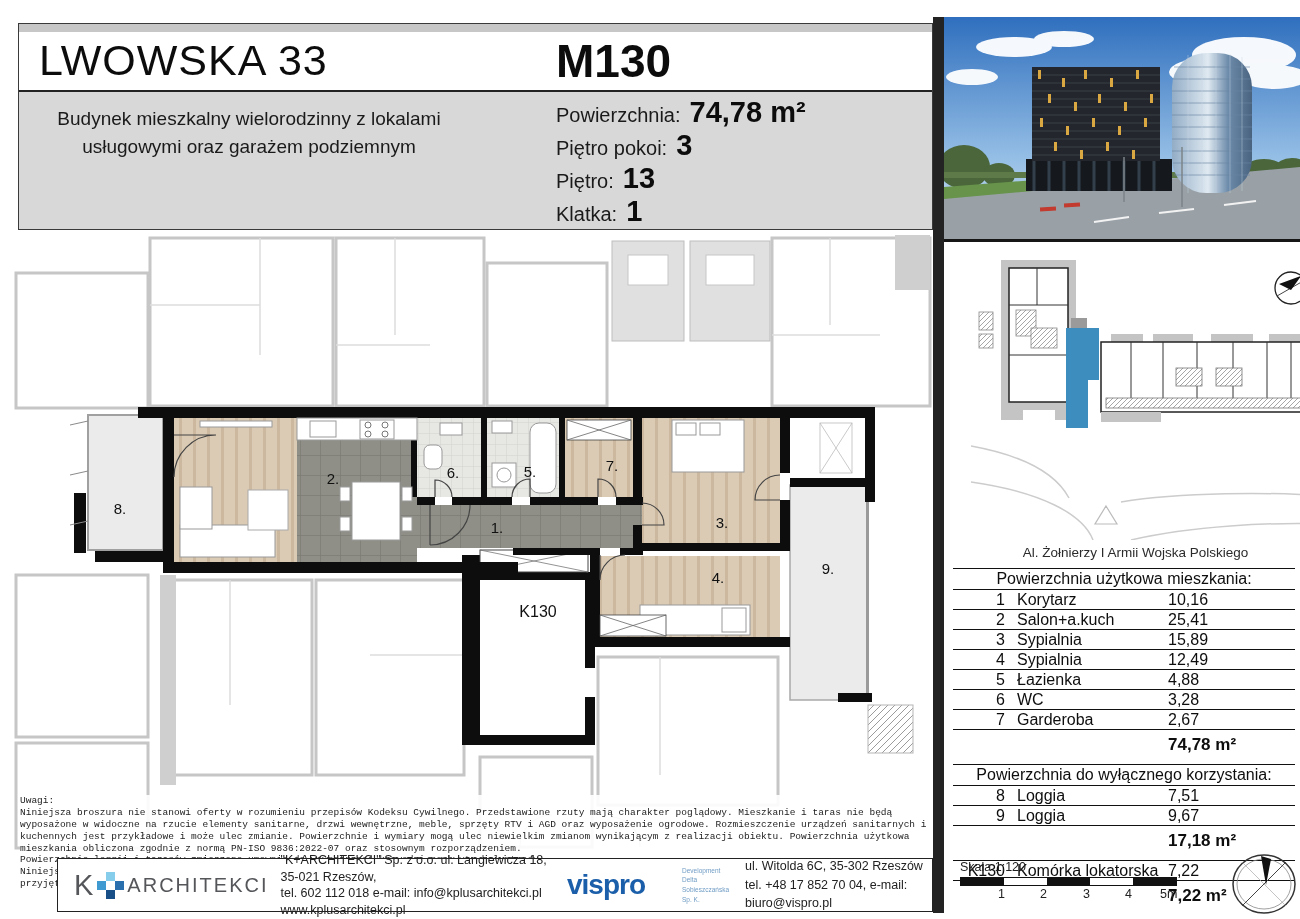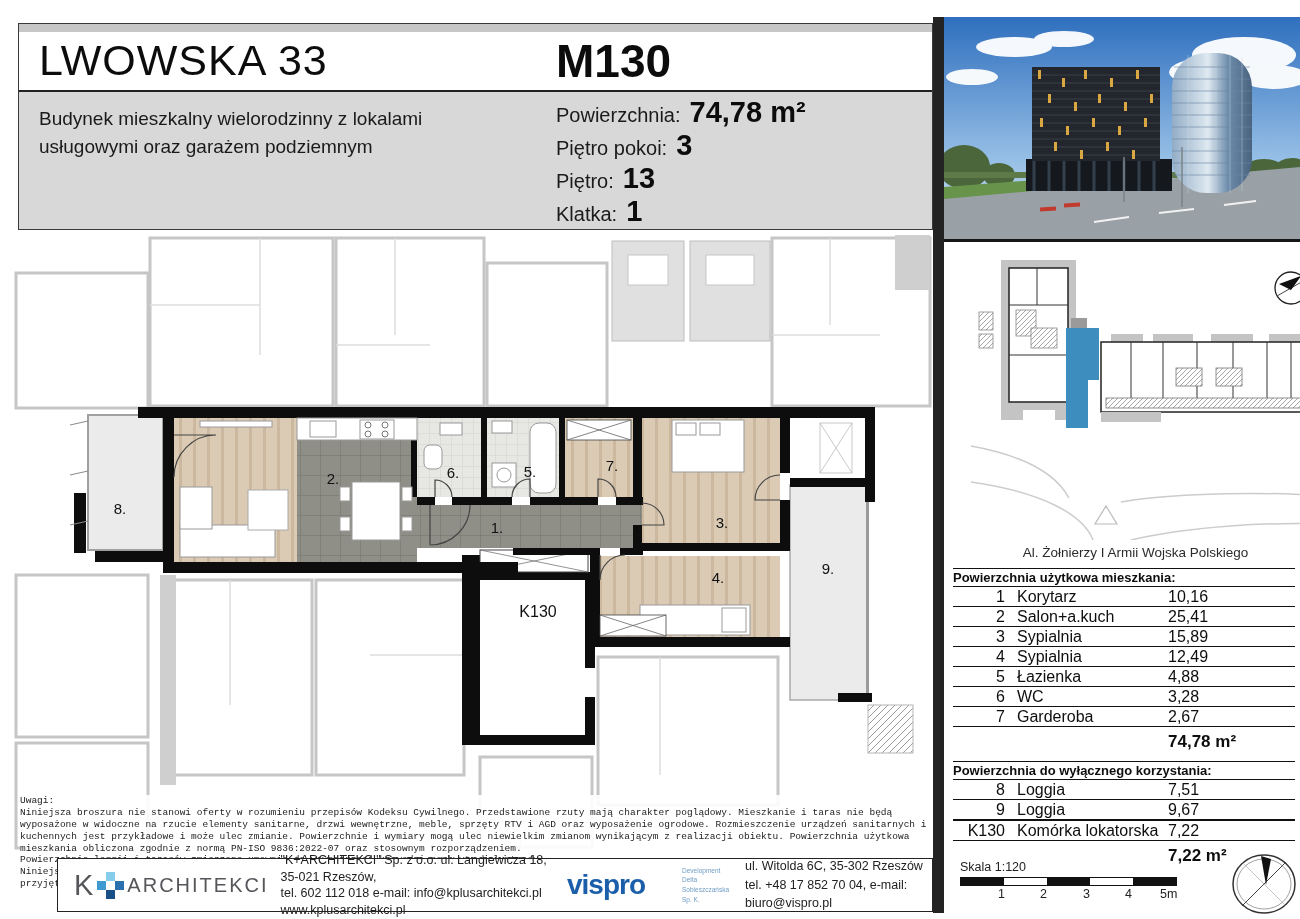--- a/index.html
+++ b/index.html
@@ -9,42 +9,42 @@
 
   
   .vdivider{left:933px;top:17px;width:11px;height:896px;background:#232323;}
 
   
   .hdr{left:18px;top:23px;width:915px;height:207px;border:1.5px solid #3a3a3a;box-sizing:border-box;background:#d8d8d8;}
   .hdr-top{height:8px;background:#c7c7c7;}
   .hdr-title-row{position:relative;height:58px;background:#fff;border-bottom:2.5px solid #222;}
   .project-title{position:absolute;left:20px;top:4px;font-size:43px;letter-spacing:1px;color:#0c0c0c;}
   .unit-id{position:absolute;left:537px;top:2px;font-size:46px;font-weight:bold;color:#0c0c0c;}
-  .hdr-body{position:relative;height:116px;}
+  .hdr-body{position:relative;height:116px;text-align:center;}
   .subtitle{position:absolute;left:20px;top:13px;width:420px;font-size:19px;line-height:1.45;color:#1a1a1a;}
   .details{position:absolute;left:537px;top:4px;}
   .drow{display:flex;align-items:baseline;height:33px;}
   .dlabel{font-size:20px;color:#1a1a1a;margin-right:9px;}
   .dvalue{font-size:29px;font-weight:bold;color:#0c0c0c;}
 
   
   .photo{left:944px;top:17px;width:356px;height:222px;border-bottom:3px solid #161616;overflow:hidden;}
 
   
   .plan{left:0;top:235px;width:935px;height:622px;}
   .room-label{position:absolute;transform:translate(-50%,-50%);font-size:15px;color:#111;white-space:nowrap;}
   .room-label.big{font-size:16px;}
 
   
   .siteplan{left:945px;top:250px;width:355px;height:316px;padding-left:26px;}
   .street-label{position:absolute;left:0;bottom:6px;width:100%;text-align:center;font-size:13.5px;color:#2b2b2b;}
 
   
   .tables{left:953px;top:568px;width:342px;font-size:16px;color:#0e0e0e;}
-  .ttitle{font-weight:bold;font-size:13px;border-top:1.5px solid #111;border-bottom:1.5px solid #111;padding:1px 0;}
+  .ttitle{font-weight:normal;font-size:16px;text-align:center;border-top:1.5px solid #111;border-bottom:1.5px solid #111;padding:1px 0;}
   .trow{display:flex;border-bottom:1px solid #111;padding:0.5px 0;}
   .c-no{width:52px;text-align:right;}
   .c-name{width:151px;padding-left:12px;}
   .c-area{flex:1;padding-left:0;}
   .trow .c-area{padding-left:0;}
   .trow > .c-area{margin-left:0;}
   .trow span:last-child{width:127px;}
   .total-row{display:flex;padding:5px 0 9px 0;}
   .total-row .spacer{width:215px;}
   .total-val{font-weight:bold;font-size:17px;}
@@ -526,20 +526,24 @@
     <div class="trow">
       <span class="c-no">8</span>
       <span class="c-name">Loggia</span>
       <span class="c-area">7,51</span>
     </div>
     <div class="trow">
       <span class="c-no">9</span>
       <span class="c-name">Loggia</span>
       <span class="c-area">9,67</span>
     </div>
+    <div class="total-row">
+      <span class="spacer"></span>
+      <span class="total-val">17,18 m²</span>
+    </div>
     <div class="k-row">
       <span class="c-no">K130</span>
       <span class="c-name">Komórka lokatorska</span>
       <span class="c-area">7,22</span>
     </div>
     <div class="total-row">
       <span class="spacer"></span>
       <span class="total-val">7,22 m²</span>
     </div>
   </div>

